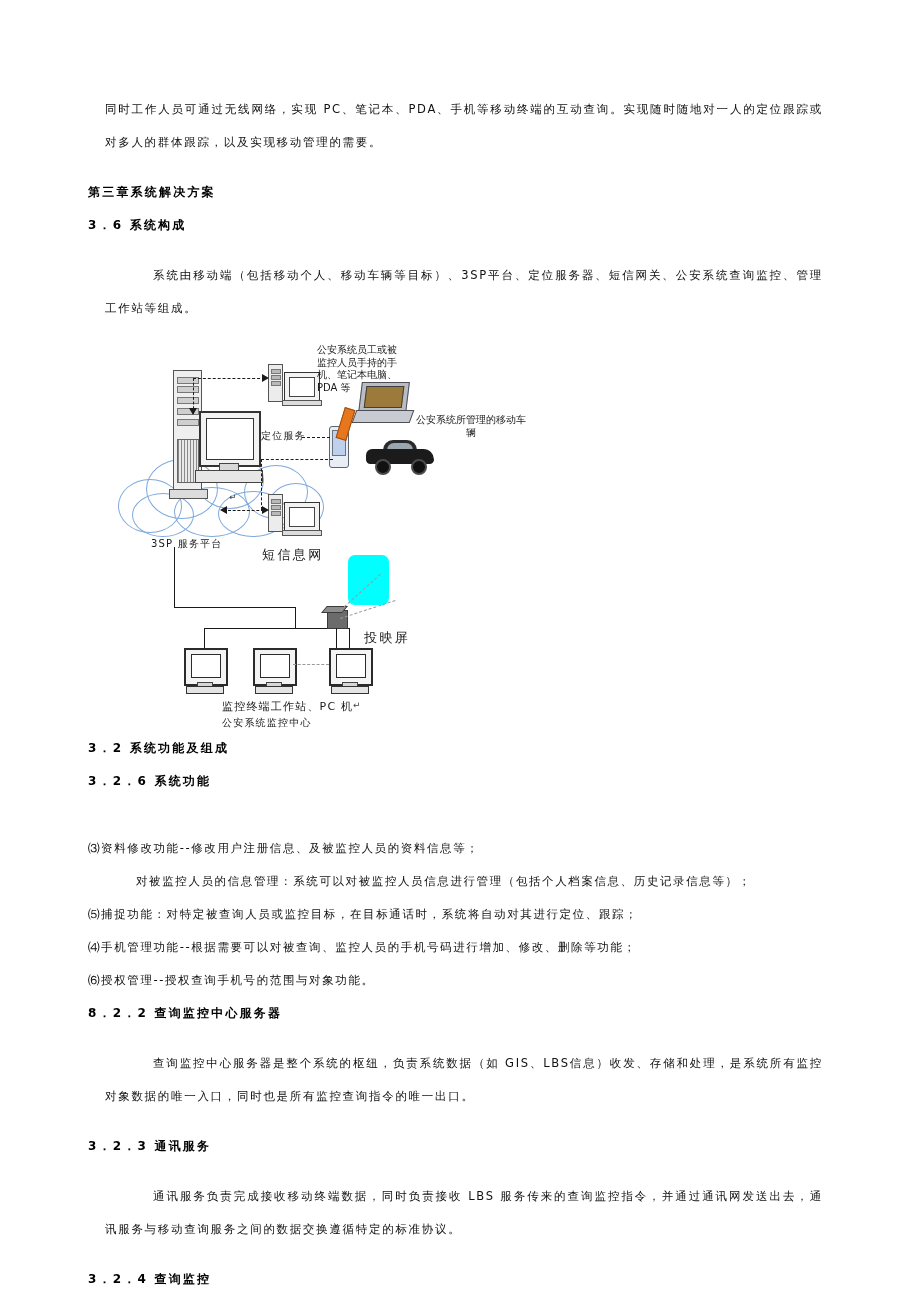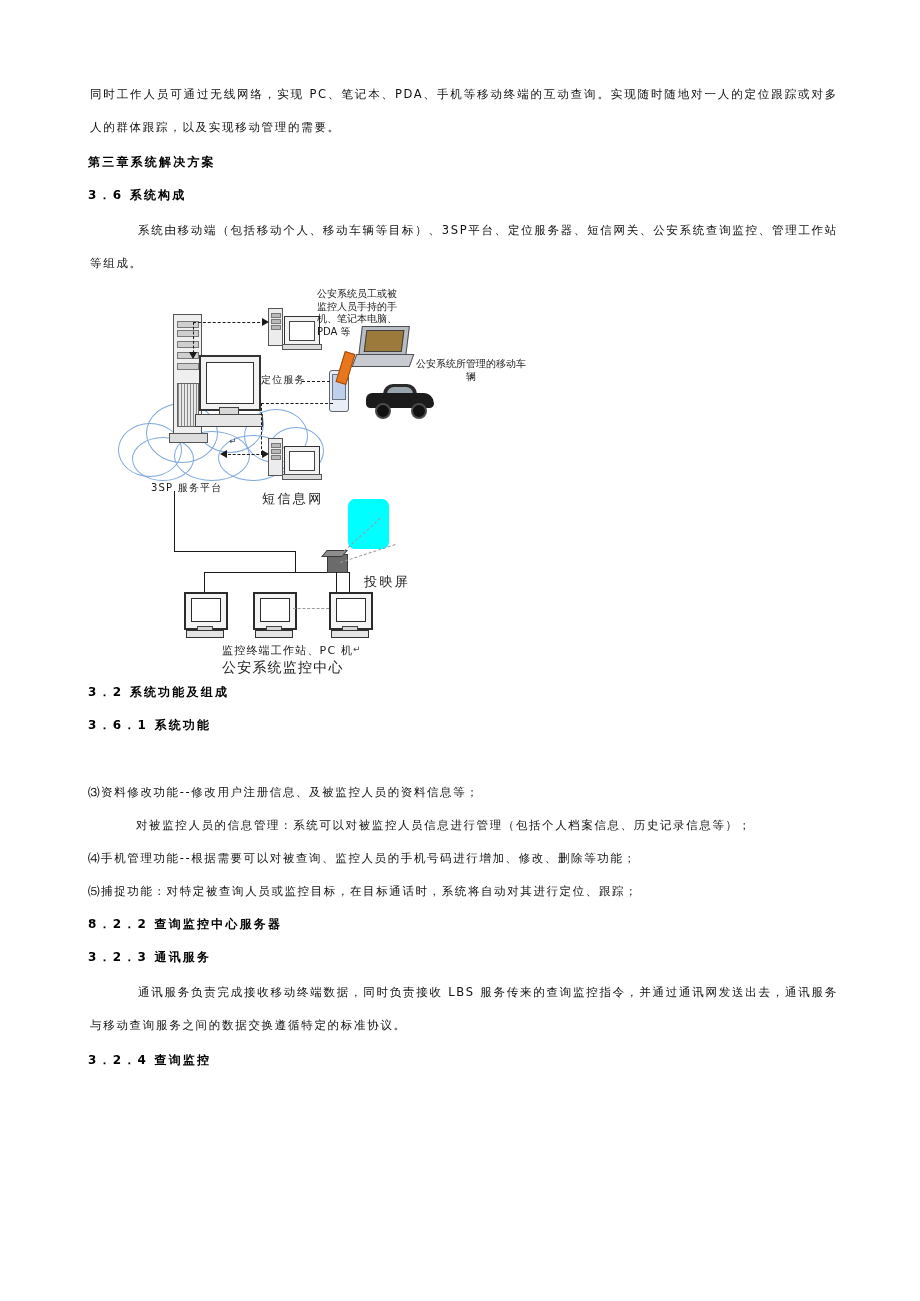--- a/index.html
+++ b/index.html
@@ -25,21 +25,21 @@
     width: 752px;
   }
 
   
   .body-para {
     font-size: 11.5px;
     line-height: 33px;
     letter-spacing: 1.7px;
     color: #111;
     text-align: justify;
-    margin: 2px;
+    margin: 17px;
   }
   .body-para.indent {
     text-indent: 48px;
   }
   .heading {
     font-size: 12px;
     font-weight: bold;
     line-height: 33px;
     letter-spacing: 2.2px;
     color: #000;
@@ -491,35 +491,37 @@
       <div class="proj-box">
         <span class="tp"></span>
       </div>
       <div class="beam" style="left:224px; top:268px; width:54px; transform:rotate(-42deg);"></div>
       <div class="beam" style="left:224px; top:276px; width:58px; transform:rotate(-18deg);"></div>
       <div class="ln v" style="left:220px; top:286px; height:20px;"></div>
       <span class="dg-label sp" style="left:248px; top:290px;">投映屏</span>
 
       <span class="dg-label sp2" style="left:106px; top:359px; font-size:11px;">监控终端工作站、PC 机</span>
       <span class="pmark" style="left:237px; top:358px;">↵</span>
-      <span class="dg-label sp2" style="left:106px; top:375px; font-size:14px;">公安系统监控中心</span>
+      <span class="dg-label sp2" style="left:106px; top:375px; font-size:10px;">公安系统监控中心</span>
     </div>
 
     <p class="heading">3．2 系统功能及组成</p>
 
-    <p class="heading">3．6．1 系统功能</p>
+    <p class="heading">3．2．6 系统功能</p>
 
     <div class="spacer-lg"></div>
 
     <p class="list-item">⑶资料修改功能--修改用户注册信息、及被监控人员的资料信息等；</p>
     <p class="list-item indent">对被监控人员的信息管理：系统可以对被监控人员信息进行管理（包括个人档案信息、历史记录信息等）；</p>
+    <p class="list-item">⑸捕捉功能：对特定被查询人员或监控目标，在目标通话时，系统将自动对其进行定位、跟踪；</p>
     <p class="list-item">⑷手机管理功能--根据需要可以对被查询、监控人员的手机号码进行增加、修改、删除等功能；</p>
-    <p class="list-item">⑸捕捉功能：对特定被查询人员或监控目标，在目标通话时，系统将自动对其进行定位、跟踪；</p>
+    <p class="list-item">⑹授权管理--授权查询手机号的范围与对象功能。</p>
 
     <p class="heading">8．2．2 查询监控中心服务器</p>
+    <p class="body-para indent">查询监控中心服务器是整个系统的枢纽，负责系统数据（如 GIS、LBS信息）收发、存储和处理，是系统所有监控对象数据的唯一入口，同时也是所有监控查询指令的唯一出口。</p>
 
     <p class="heading">3．2．3 通讯服务</p>
     <p class="body-para indent">通讯服务负责完成接收移动终端数据，同时负责接收 LBS 服务传来的查询监控指令，并通过通讯网发送出去，通讯服务与移动查询服务之间的数据交换遵循特定的标准协议。</p>
 
     <p class="heading">3．2．4 查询监控</p>
 
   </div>
 </div>
 
 </body></html>

